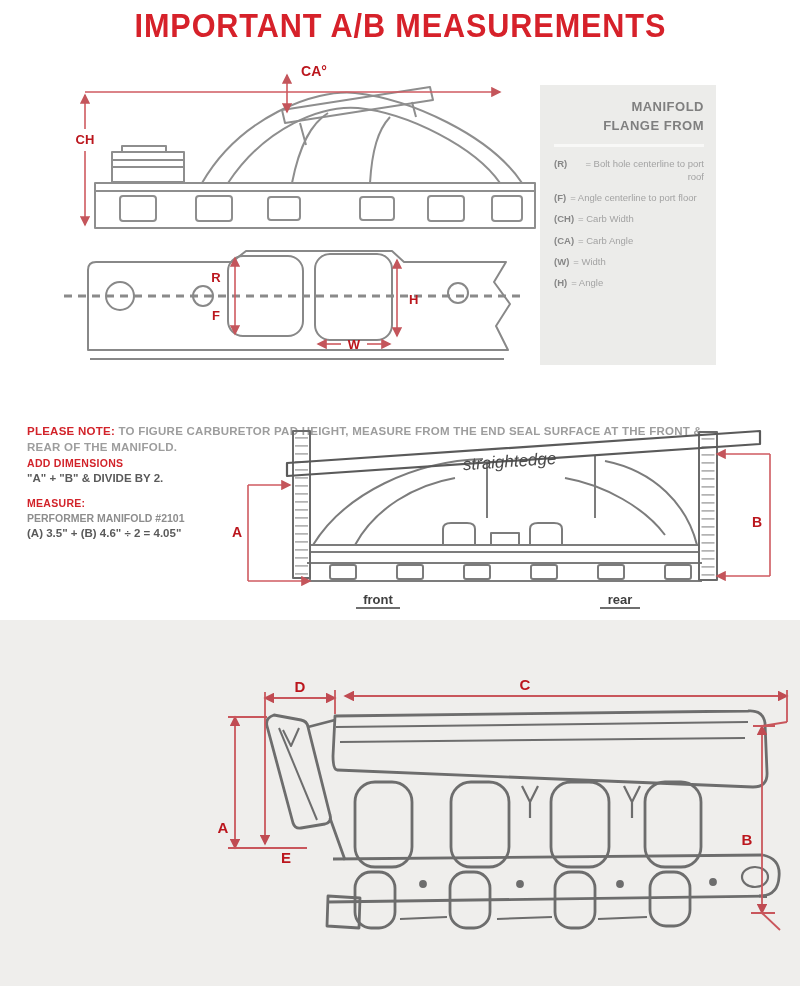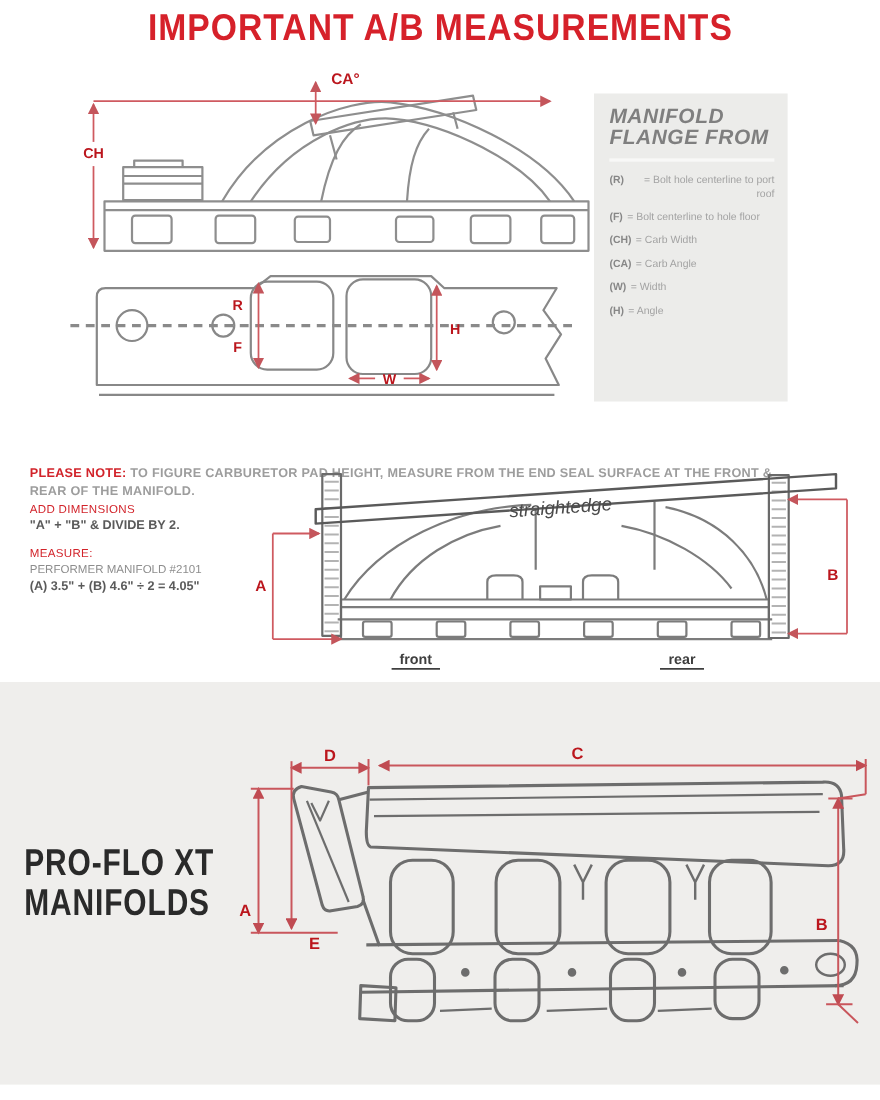--- a/index.html
+++ b/index.html
@@ -7,33 +7,33 @@
         font-family:"Liberation Sans",sans-serif;padding-left:16px;}
   .page-title{position:absolute;top:6px;left:0;width:800px;text-align:center;}
   .page-title span{display:inline-block;transform:scaleX(.9);transform-origin:center;
         font-size:34px;font-weight:bold;letter-spacing:1px;color:#d6212a;}
   svg{position:absolute;overflow:visible;}
   #diag-side{left:60px;top:55px;}
   #diag-flange{left:60px;top:240px;}
   #diag-straightedge{left:225px;top:423px;}
   .legend{position:absolute;left:540px;top:85px;width:176px;height:280px;background:#ececea;
         box-sizing:border-box;padding:12px 12px 8px 14px;}
-  .legend-title{font-size:19px;font-weight:bold;color:#7f7f7f;text-align:left;
-        letter-spacing:.5px;line-height:19px;padding-bottom:9px;border-bottom:3px solid #f8f8f7;font-style:italic;}
+  .legend-title{font-size:13px;font-weight:bold;color:#7f7f7f;text-align:right;
+        letter-spacing:.5px;line-height:19px;padding-bottom:9px;border-bottom:3px solid #f8f8f7;}
   .legend-items{margin-top:11px;}
   .legend-row{display:flex;margin-bottom:8.5px;font-size:9.5px;line-height:1.35;}
   .legend-key{font-weight:bold;color:#878787;white-space:nowrap;margin-right:4px;}
   .legend-desc{color:#a3a3a3;text-align:right;}
   .note{position:absolute;left:27px;top:379px;width:690px;font-size:11.5px;font-weight:bold;
         color:#9d9d9d;letter-spacing:.25px;line-height:16px;margin-top:44px;}
   .note .red{color:#d2232a;}
   .instructions{position:absolute;left:27px;top:457px;width:230px;}
-  .ins-red{color:#d2232a;font-weight:normal;font-size:10.5px;letter-spacing:.3px;}
+  .ins-red{color:#d2232a;font-weight:bold;font-size:10.5px;letter-spacing:.3px;}
   .ins-dark{color:#5a5a5a;font-weight:bold;font-size:11.5px;margin-top:3px;}
-  .ins-gray{color:#8d8d8d;font-weight:normal;font-size:10.5px;margin-top:3px;}
+  .ins-gray{color:#8d8d8d;font-weight:bold;font-size:10.5px;margin-top:3px;}
   .ins-gap{height:13px;}
   .bottom-panel{position:absolute;left:0;top:620px;width:800px;height:366px;background:#efeeec;}
   .proflo-heading{position:absolute;left:22px;top:146px;}
   .proflo-heading span{display:block;transform:scaleX(.8);transform-origin:left center;
         font-size:34px;font-weight:bold;color:#2a2a2a;line-height:37px;letter-spacing:1px;}
   #diag-proflo{left:195px;top:40px;}
   text{font-family:"Liberation Sans",sans-serif;}
   .dim-label{font-weight:bold;fill:#bb161d;}
 </style>
 </head>
@@ -111,21 +111,21 @@
       <div>MANIFOLD</div>
       <div>FLANGE FROM</div>
     </div>
     <div class="legend-items">
       <div class="legend-row">
         <span class="legend-key">(R)</span>
         <span class="legend-desc">= Bolt hole centerline to port roof</span>
       </div>
       <div class="legend-row">
         <span class="legend-key">(F)</span>
-        <span class="legend-desc">= Bolt centerline to hole floor</span>
+        <span class="legend-desc">= Angle centerline to port floor</span>
       </div>
       <div class="legend-row">
         <span class="legend-key">(CH)</span>
         <span class="legend-desc">= Carb Width</span>
       </div>
       <div class="legend-row">
         <span class="legend-key">(CA)</span>
         <span class="legend-desc">= Carb Angle</span>
       </div>
       <div class="legend-row">
@@ -189,24 +189,20 @@
     </g>
     <text class="dim-label" x="12" y="114" font-size="14" text-anchor="middle">A</text>
     <text class="dim-label" x="532" y="104" font-size="14" text-anchor="middle">B</text>
     <text x="153" y="181" font-size="13" font-weight="bold" fill="#3f3f3f" text-anchor="middle">front</text>
     <path d="M131,185 H175" stroke="#3f3f3f" stroke-width="1.5"></path>
     <text x="395" y="181" font-size="13" font-weight="bold" fill="#3f3f3f" text-anchor="middle">rear</text>
     <path d="M375,185 H415" stroke="#3f3f3f" stroke-width="1.5"></path>
   </svg>
 
   <div class="bottom-panel">
-    <div class="proflo-heading">
-      <span>PRO-FLO XT</span>
-      <span>MANIFOLDS</span>
-    </div>
 
     <svg id="diag-proflo" width="600" height="335" viewBox="0 0 600 335">
       <defs>
         <marker id="ar4" viewBox="0 0 10 10" refX="8.5" refY="5" markerWidth="6" markerHeight="6" orient="auto-start-reverse">
           <path d="M0,0L10,5L0,10z" fill="#c04b52"></path>
         </marker>
       </defs>
       <g stroke="#6d6d6d" stroke-width="2.8" fill="none" stroke-linejoin="round">
         <path d="M140,56 L553,51 Q568,50 570,63 L572,112 Q573,127 558,127 L142,110 Q138,109 138,96 Z"></path>
         <path d="M141,67 L553,62" stroke-width="2"></path>

